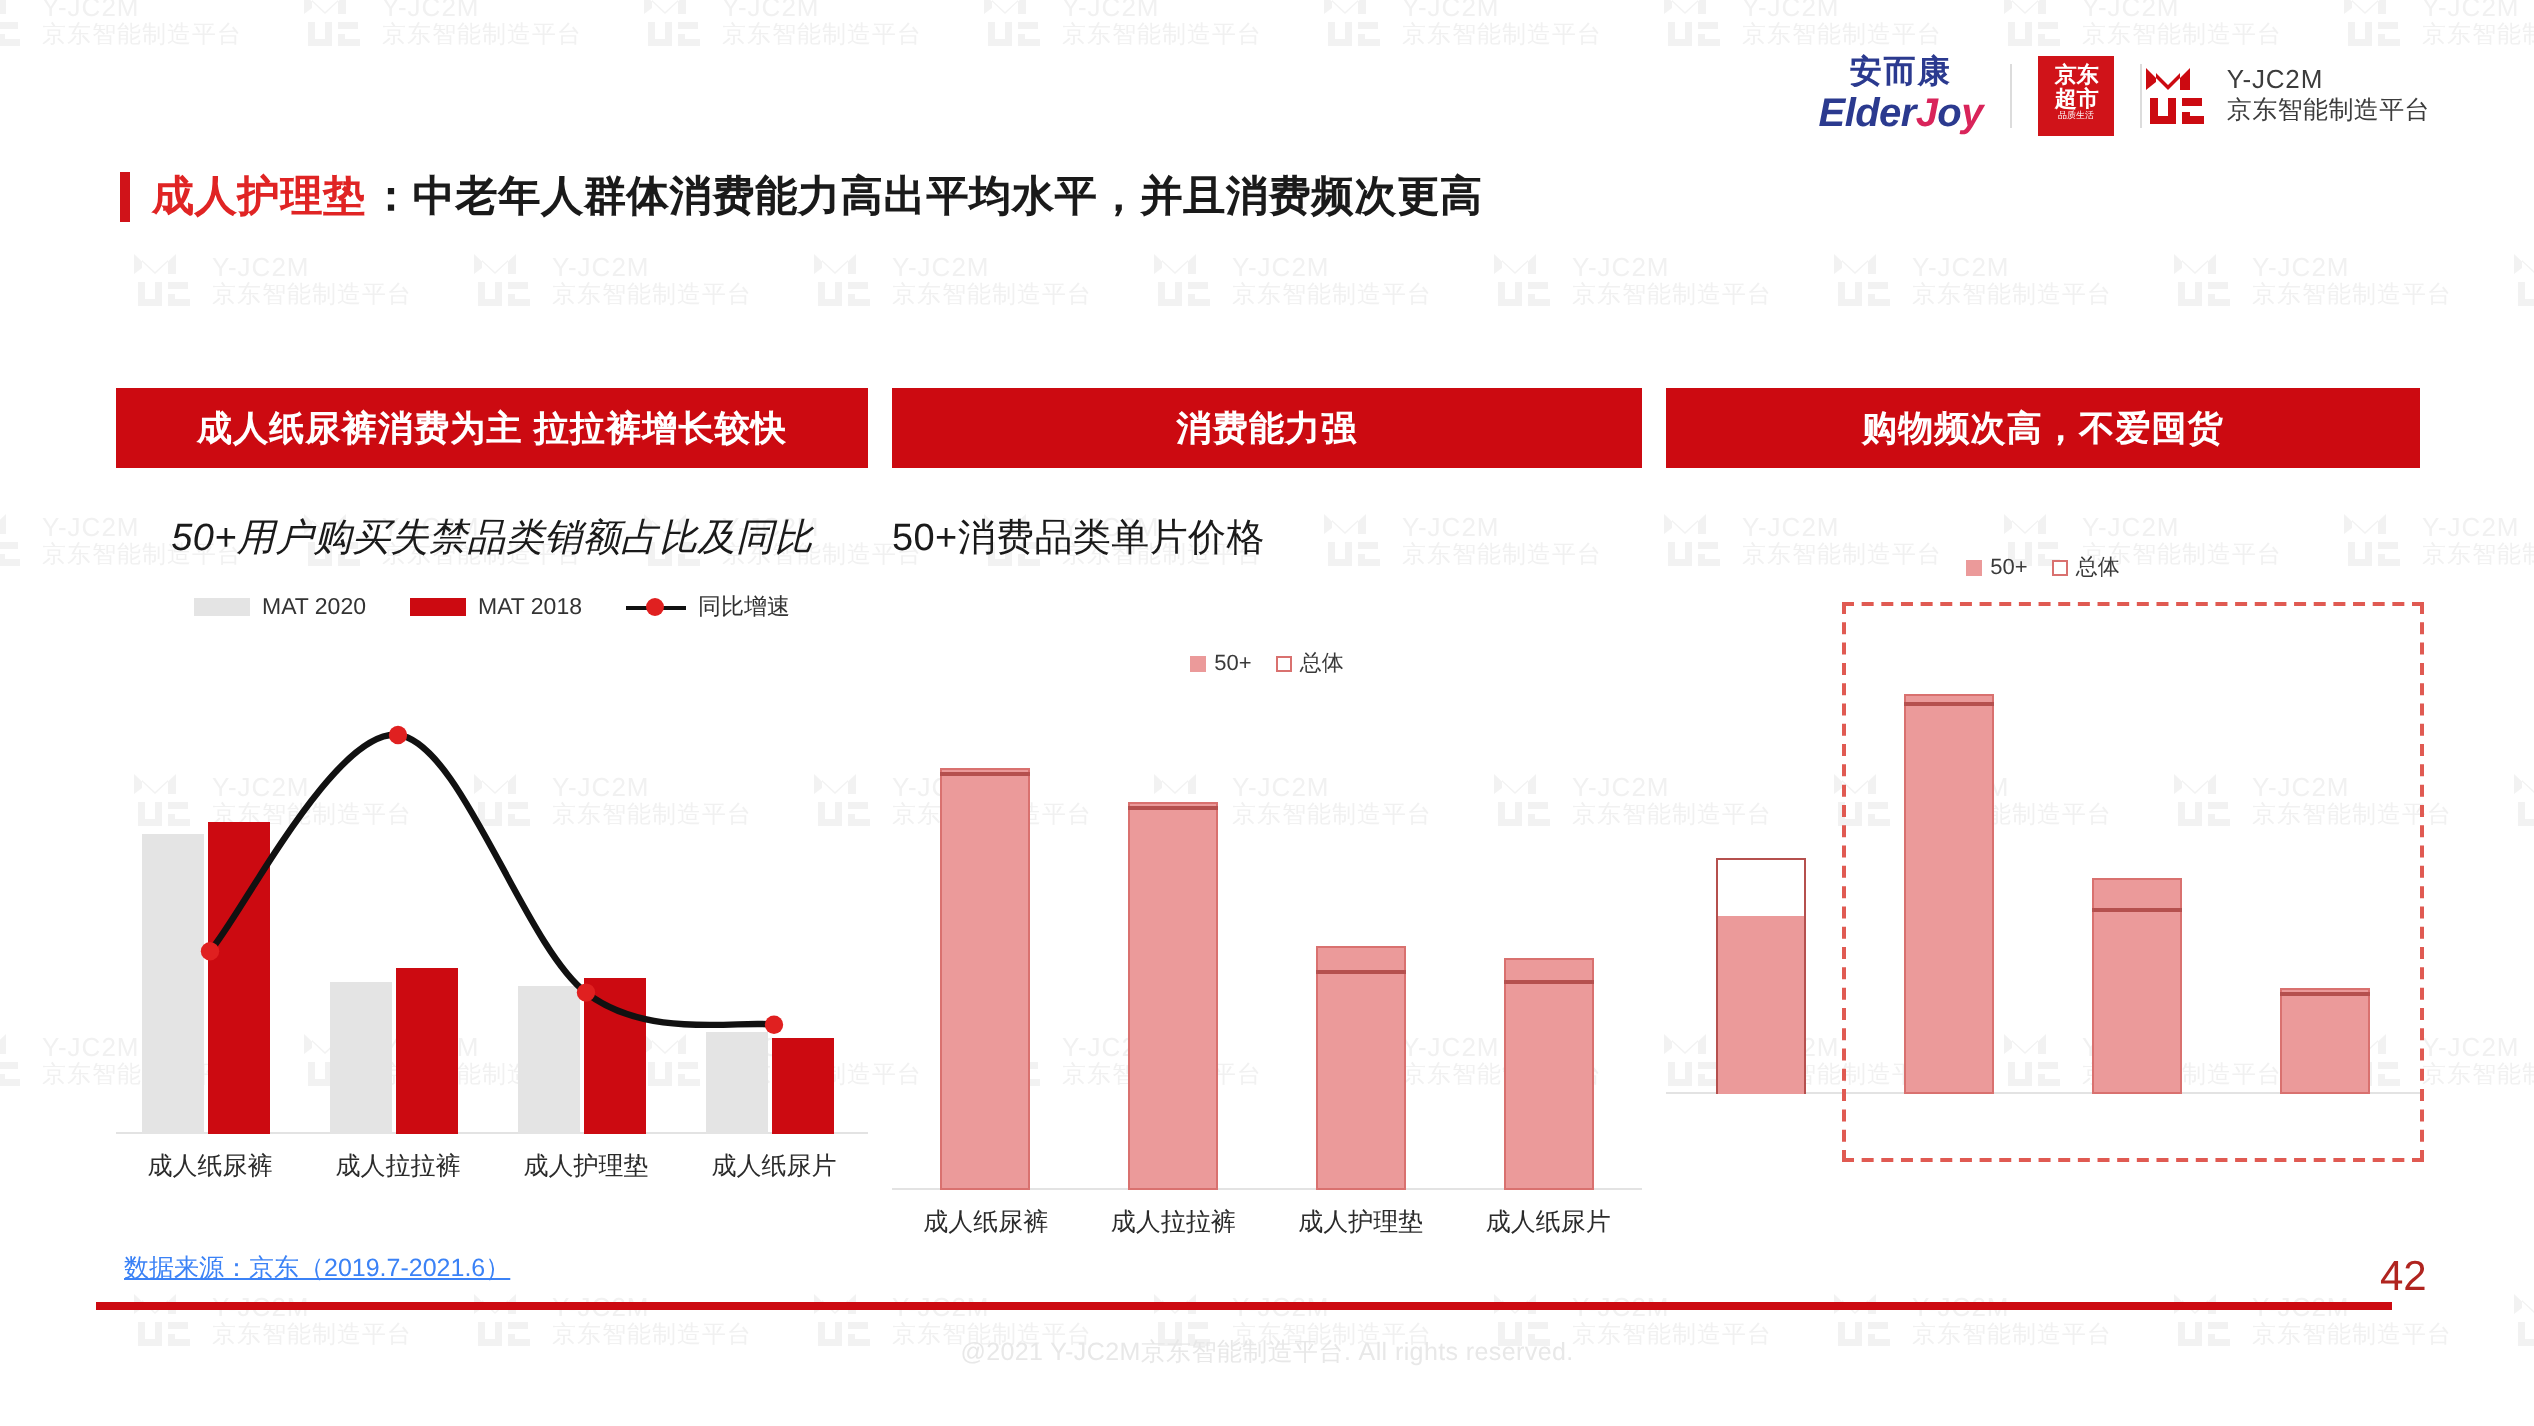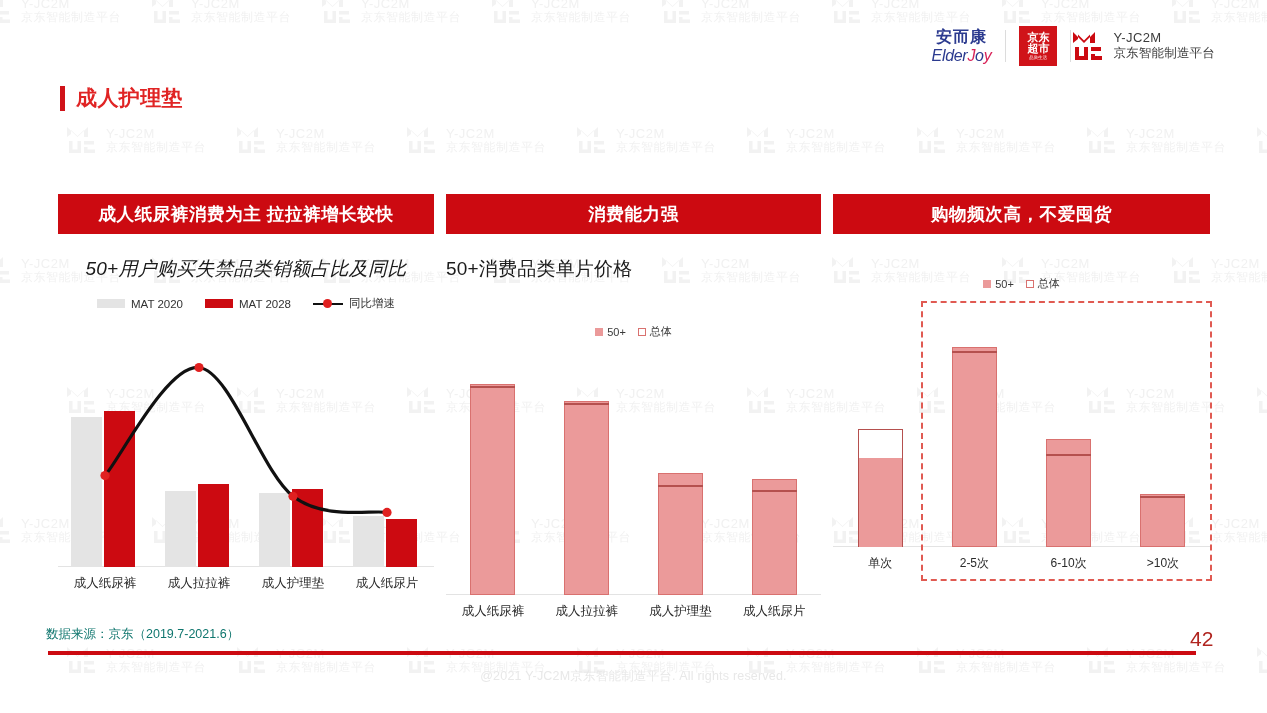--- a/index.html
+++ b/index.html
@@ -52,21 +52,21 @@
     position: absolute; right: 52px; top: 26px;
     display: flex; align-items: center; gap: 0px;
     z-index: 3;
   }
   .logo-elderjoy { display: flex; flex-direction: column; align-items: center; padding-right: 14px; }
   .logo-elderjoy .cn {
     font-size: 16px; font-weight: bold; color: #2b3a8f; letter-spacing: 1px;
     font-family: "DejaVu Sans", sans-serif;
   }
   .logo-elderjoy .en {
-    font-size: 16px; font-weight: normal; font-style: italic; color: #2b3a8f;
+    font-size: 20px; font-weight: bold; font-style: italic; color: #2b3a8f;
     letter-spacing: -.3px; margin-top: -1px;
   }
   .logo-elderjoy .en i { color: #d9245a; font-style: italic; }
   .logo-div { width: 1px; height: 32px; background: #dcdcdc; }
   .logo-jd {
     margin: 0 13px;
     background: #d01319; color: #fff;
     width: 38px; height: 40px;
     display: flex; flex-direction: column; align-items: center; justify-content: center;
     line-height: 1.05;
@@ -166,22 +166,22 @@
   }
   #chart-2 .cat-label { font-size: 12px; }
 
   .dash-box {
     position: absolute;
     border: 2px dashed #e05a52;
   }
 
   
   #source {
-    position: absolute; left: 46px; top: 626px;
-    font-size: 12.5px; color: #0f766e; z-index: 3;
+    position: absolute; left: 62px; top: 626px;
+    font-size: 12.5px; color: #3b82f6; z-index: 3; text-decoration: underline;
   }
   #rule {
     position: absolute; left: 48px; top: 651px;
     width: 1148px; height: 4px; background: #cc0a11; z-index: 3;
   }
   #pagenum {
     position: absolute; left: 1190px; top: 627px;
     font-size: 21px; color: #b0241f; z-index: 4;
   }
   #copyright {
@@ -834,33 +834,34 @@
       <span class="txt">
         <div class="t1">Y-JC2M</div>
         <div class="t2">京东智能制造平台</div>
       </span>
     </div>
   </div>
 
   <div id="headline">
     <span class="tick"></span>
     <span class="h-red">成人护理垫</span>
+    <span class="h-blk" style="margin-left:-9px">：中老年人群体消费能力高出平均水平，并且消费频次更高</span>
   </div>
 
   <div class="panel" id="panel-0">
     <div class="panel-banner">成人纸尿裤消费为主 拉拉裤增长较快</div>
     <div class="panel-chart-title">50+用户购买失禁品类销额占比及同比</div>
     <div class="legend-1">
       <span class="item">
         <span class="sw-gray"></span>
         <span>MAT 2020</span>
       </span>
       <span class="item">
         <span class="sw-red"></span>
-        <span>MAT 2028</span>
+        <span>MAT 2018</span>
       </span>
       <span class="item">
         <span class="sw-line"></span>
         <span>同比增速</span>
       </span>
     </div>
     <div class="chart" id="chart-0">
       <div class="axis-line"></div>
       <div class="cat-labels">
           <div class="cat-label" style="left: 47px;">成人纸尿裤</div>
@@ -925,26 +926,20 @@
         <span class="sw-fill"></span>
         <span>50+</span>
       </span>
       <span class="item">
         <span class="sw-out"></span>
         <span>总体</span>
       </span>
     </div>
     <div class="chart" id="chart-2">
       <div class="axis-line"></div>
-      <div class="cat-labels">
-          <div class="cat-label" style="left: 47.125px;">单次</div>
-          <div class="cat-label" style="left: 141.375px;">2-5次</div>
-          <div class="cat-label" style="left: 235.625px;">6-10次</div>
-          <div class="cat-label" style="left: 329.875px;">&gt;10次</div>
-        </div>
     <div class="bar bar-hollow" style="left: 24.625px; width: 45px; height: 118px;"></div>
         <div class="bar" style="left: 25.625px; width: 43px; height: 89px; background: rgb(235, 154, 154);"></div>
         <div class="bar bar-pink" style="left: 118.875px; width: 45px; height: 200px; background: rgb(235, 154, 154); border: 1px solid rgb(217, 113, 111);"></div>
         <div class="bar-cap" style="left: 118.875px; width: 45px; bottom: 194px; background: rgb(181, 80, 78);"></div>
         <div class="bar bar-pink" style="left: 213.125px; width: 45px; height: 108px; background: rgb(235, 154, 154); border: 1px solid rgb(217, 113, 111);"></div>
         <div class="bar-cap" style="left: 213.125px; width: 45px; bottom: 91px; background: rgb(181, 80, 78);"></div>
         <div class="bar bar-pink" style="left: 307.375px; width: 45px; height: 53px; background: rgb(235, 154, 154); border: 1px solid rgb(217, 113, 111);"></div>
         <div class="bar-cap" style="left: 307.375px; width: 45px; bottom: 49px; background: rgb(181, 80, 78);"></div>
         <div class="dash-box" style="left: 88.25px; width: 290.75px; top: -10px; height: 280px; border-color: rgb(224, 90, 82);"></div>
       </div>

